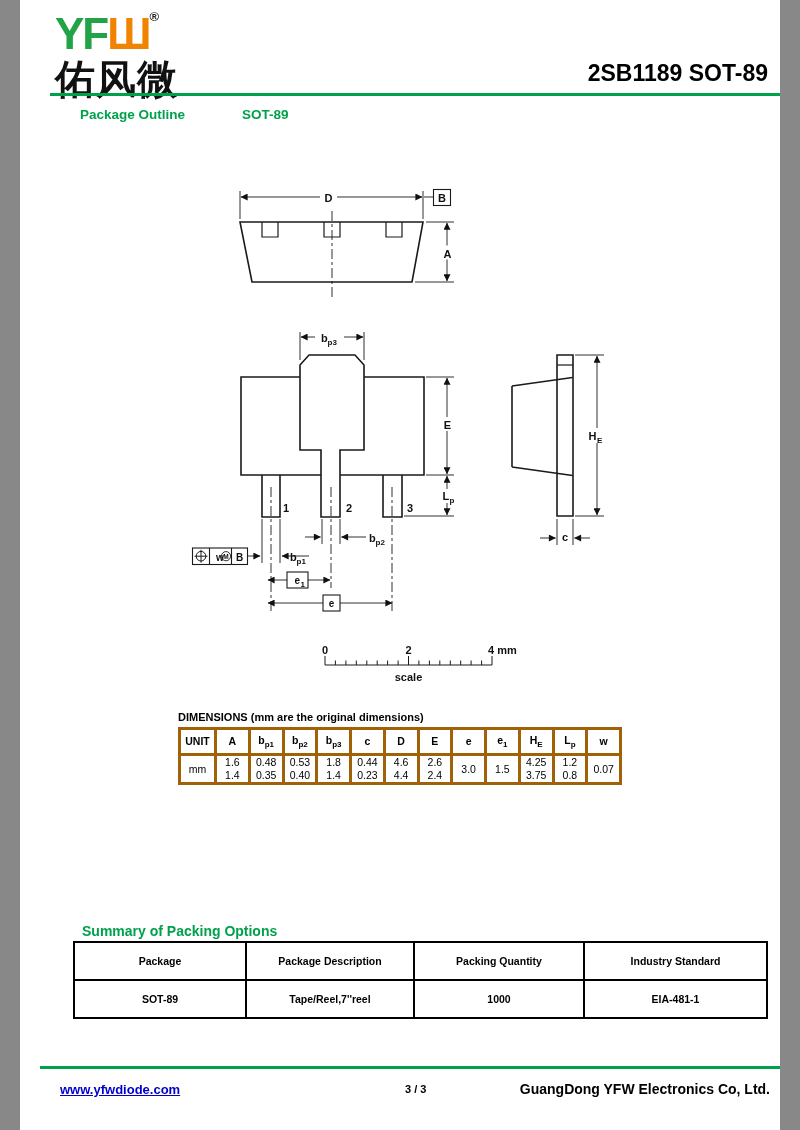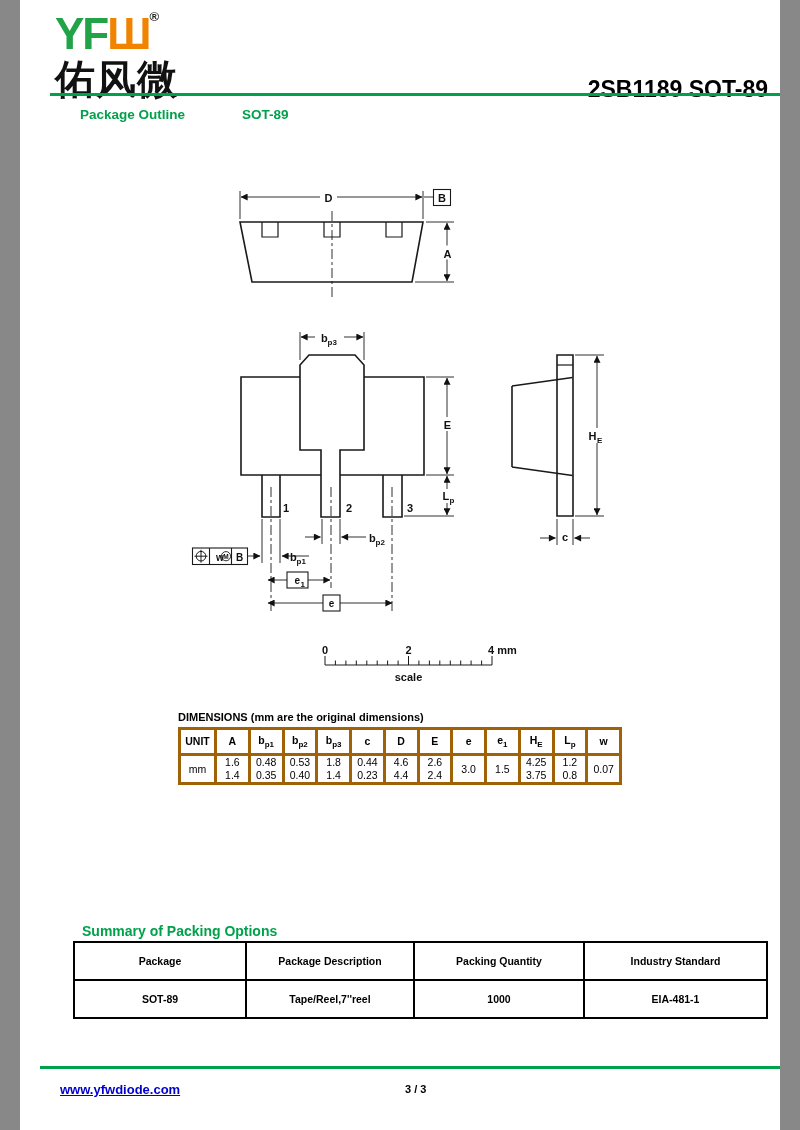--- a/index.html
+++ b/index.html
@@ -57,21 +57,21 @@
 </head>
 <body>
 
 <div class="page">
 
   <div class="abs" style="left:35px; top:10px;">
     <div class="logo-latin"><span class="logo-yf">YF</span><span class="logo-w">Ш</span><span class="logo-reg">®</span></div>
     <div class="logo-cn" style="margin-top:3px;">佑风微</div>
   </div>
 
-  <div class="abs doc-title" style="right:12px; top:60px;margin-top:16px;">2SB1189 SOT-89</div>
+  <div class="abs doc-title" style="right:12px; top:60px;">2SB1189 SOT-89</div>
 
   <div class="abs green-rule" style="left:30px; top:93px; width:765px;"></div>
 
   <div class="abs sec-head" style="left:60px; top:107px;">Package Outline</div>
   <div class="abs sec-head" style="left:222px; top:107px;">SOT-89</div>
 
   <svg class="abs" style="left:0; top:130px;" width="800" height="570" viewBox="0 130 800 570">
     <defs>
       <marker id="ah" viewBox="0 0 10 10" refX="9.5" refY="5" markerWidth="10" markerHeight="7" orient="auto-start-reverse" markerUnits="userSpaceOnUse">
         <path d="M0,0 L10,5 L0,10 Z" fill="#111"></path>
@@ -268,14 +268,15 @@
           <td>Tape/Reel,7''reel</td>
           <td>1000</td>
           <td>EIA-481-1</td>
         </tr>
       </tbody>
   </table>
 
   <div class="abs green-rule" style="left:20px; top:1066px; width:778px;"></div>
   <a href="#" class="abs foot-link" style="left:40px; top:1082px;">www.yfwdiode.com</a>
   <div class="abs foot-page" style="left:385px; top:1083px;">3 / 3</div>
+  <div class="abs foot-company" style="right:10px; top:1081px;">GuangDong YFW Electronics Co, Ltd.</div>
 
 </div>
 
 </body></html>

